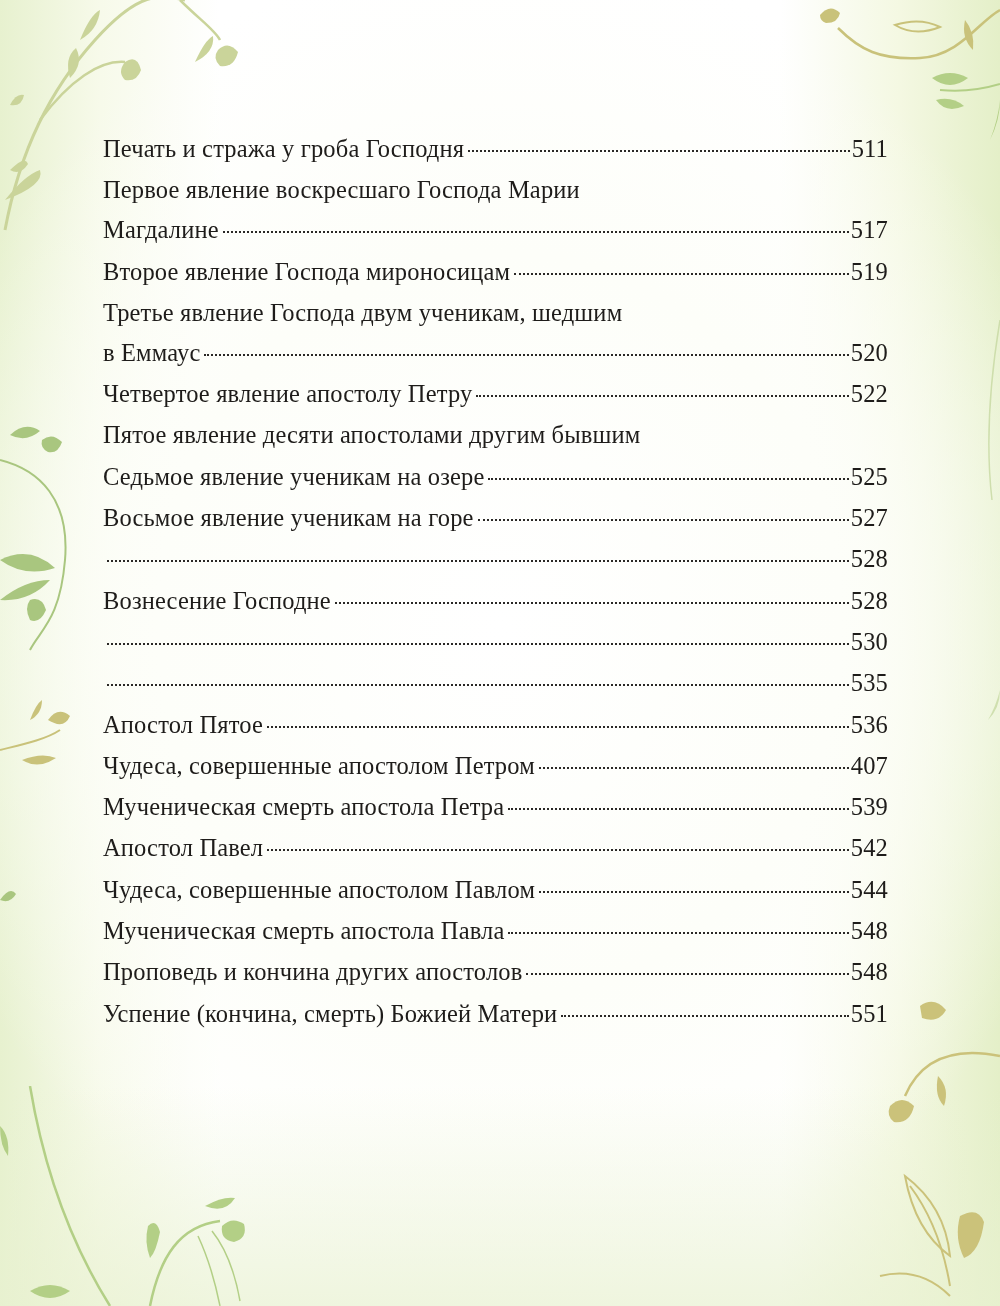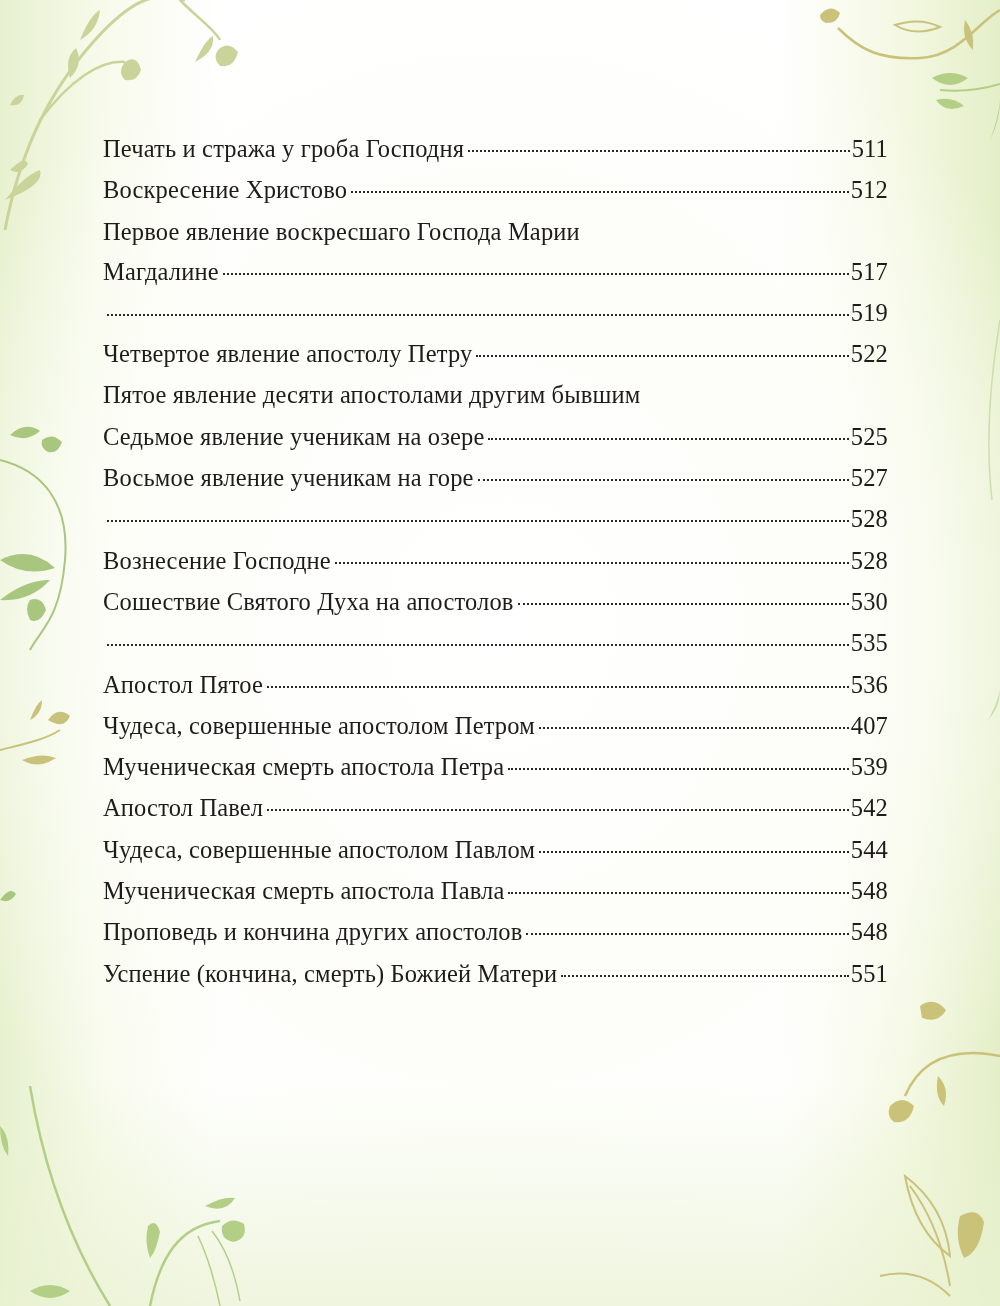--- a/index.html
+++ b/index.html
@@ -132,46 +132,50 @@
 <div class="toc">
 
   <div class="toc-entry">
     <div class="toc-line">
         <span class="toc-title">Печать и стража у гроба Господня</span>
         <span class="leader"></span>
         <span class="page-num">511</span>
       </div>
   </div>
 
-  <div class="toc-entry">
-    <div class="toc-line">
-        <span class="toc-title">Воскресение Христово</span>
-        <span class="leader"></span>
-        <span class="page-num">512</span>
-      </div>
-  </div>
 
   <div class="toc-entry">
     <div class="toc-line">
         <span class="toc-title">Первое явление воскресшаго Господа Марии</span>
       </div>
     <div class="toc-line">
         <span class="toc-title">Магдалине</span>
         <span class="leader"></span>
         <span class="page-num">517</span>
       </div>
   </div>
 
   <div class="toc-entry">
     <div class="toc-line">
+        <span class="toc-title">Второе явление Господа мироносицам</span>
         <span class="leader"></span>
         <span class="page-num">519</span>
       </div>
   </div>
 
+  <div class="toc-entry">
+    <div class="toc-line">
+        <span class="toc-title">Третье явление Господа двум ученикам, шедшим</span>
+      </div>
+    <div class="toc-line">
+        <span class="toc-title">в Еммаус</span>
+        <span class="leader"></span>
+        <span class="page-num">520</span>
+      </div>
+  </div>
 
   <div class="toc-entry">
     <div class="toc-line">
         <span class="toc-title">Четвертое явление апостолу Петру</span>
         <span class="leader"></span>
         <span class="page-num">522</span>
       </div>
   </div>
 
   <div class="toc-entry">
@@ -207,21 +211,20 @@
   <div class="toc-entry">
     <div class="toc-line">
         <span class="toc-title">Вознесение Господне</span>
         <span class="leader"></span>
         <span class="page-num">528</span>
       </div>
   </div>
 
   <div class="toc-entry">
     <div class="toc-line">
-        <span class="toc-title">Сошествие Святого Духа на апостолов</span>
         <span class="leader"></span>
         <span class="page-num">530</span>
       </div>
   </div>
 
   <div class="toc-entry">
     <div class="toc-line">
         <span class="leader"></span>
         <span class="page-num">535</span>
       </div>

